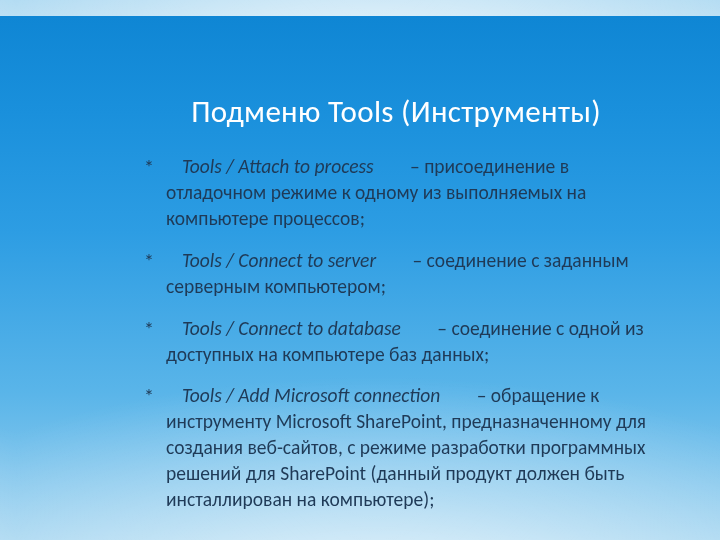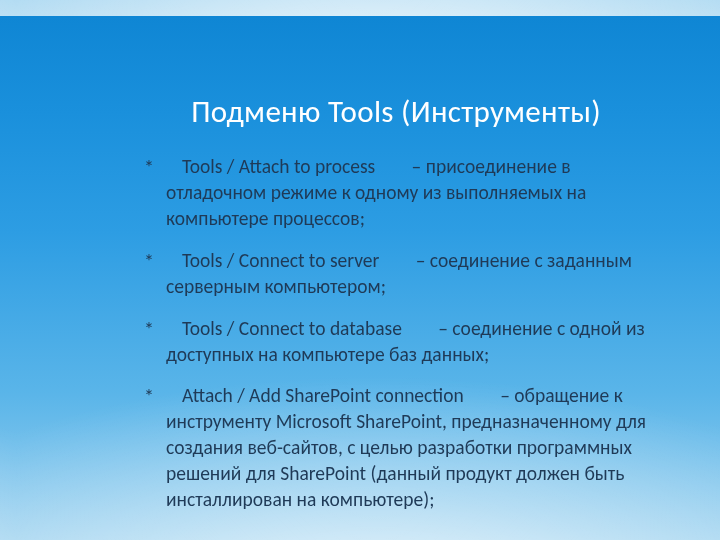--- a/index.html
+++ b/index.html
@@ -34,34 +34,34 @@
   }
   ul.items li::before {
     content: "*";
     position: absolute;
     left: 0;
     top: 3px;
     color: #1f3a57;
     font-size: 20px;
     line-height: 1;
   }
-  .menu-path { }
+  .menu-path { font-style: italic; }
 </style>
 </head>
 <body>
 
 <div class="slide">
   <h1 class="title">Подменю Tools (Инструменты)</h1>
   <ul class="items">
     <li>
       <span class="menu-path">Tools / Attach to process</span><span> – присоединение в отладочном режиме к одному из выполняемых на компьютере процессов;</span>
     </li>
     <li>
       <span class="menu-path">Tools / Connect to server</span><span> – соединение с заданным серверным компьютером;</span>
     </li>
     <li>
       <span class="menu-path">Tools / Connect to database</span><span> – соединение с одной из доступных на компьютере баз данных;</span>
     </li>
     <li>
-      <span class="menu-path">Attach / Add SharePoint connection</span><span> – обращение к инструменту Microsoft SharePoint, предназначенному для создания веб-сайтов, с целью разработки программных решений для SharePoint (данный продукт должен быть инсталлирован на компьютере);</span>
+      <span class="menu-path">Tools / Add Microsoft connection</span><span> – обращение к инструменту Microsoft SharePoint, предназначенному для создания веб-сайтов, с режиме разработки программных решений для SharePoint (данный продукт должен быть инсталлирован на компьютере);</span>
     </li>
   </ul>
 </div>
 
 </body></html>

